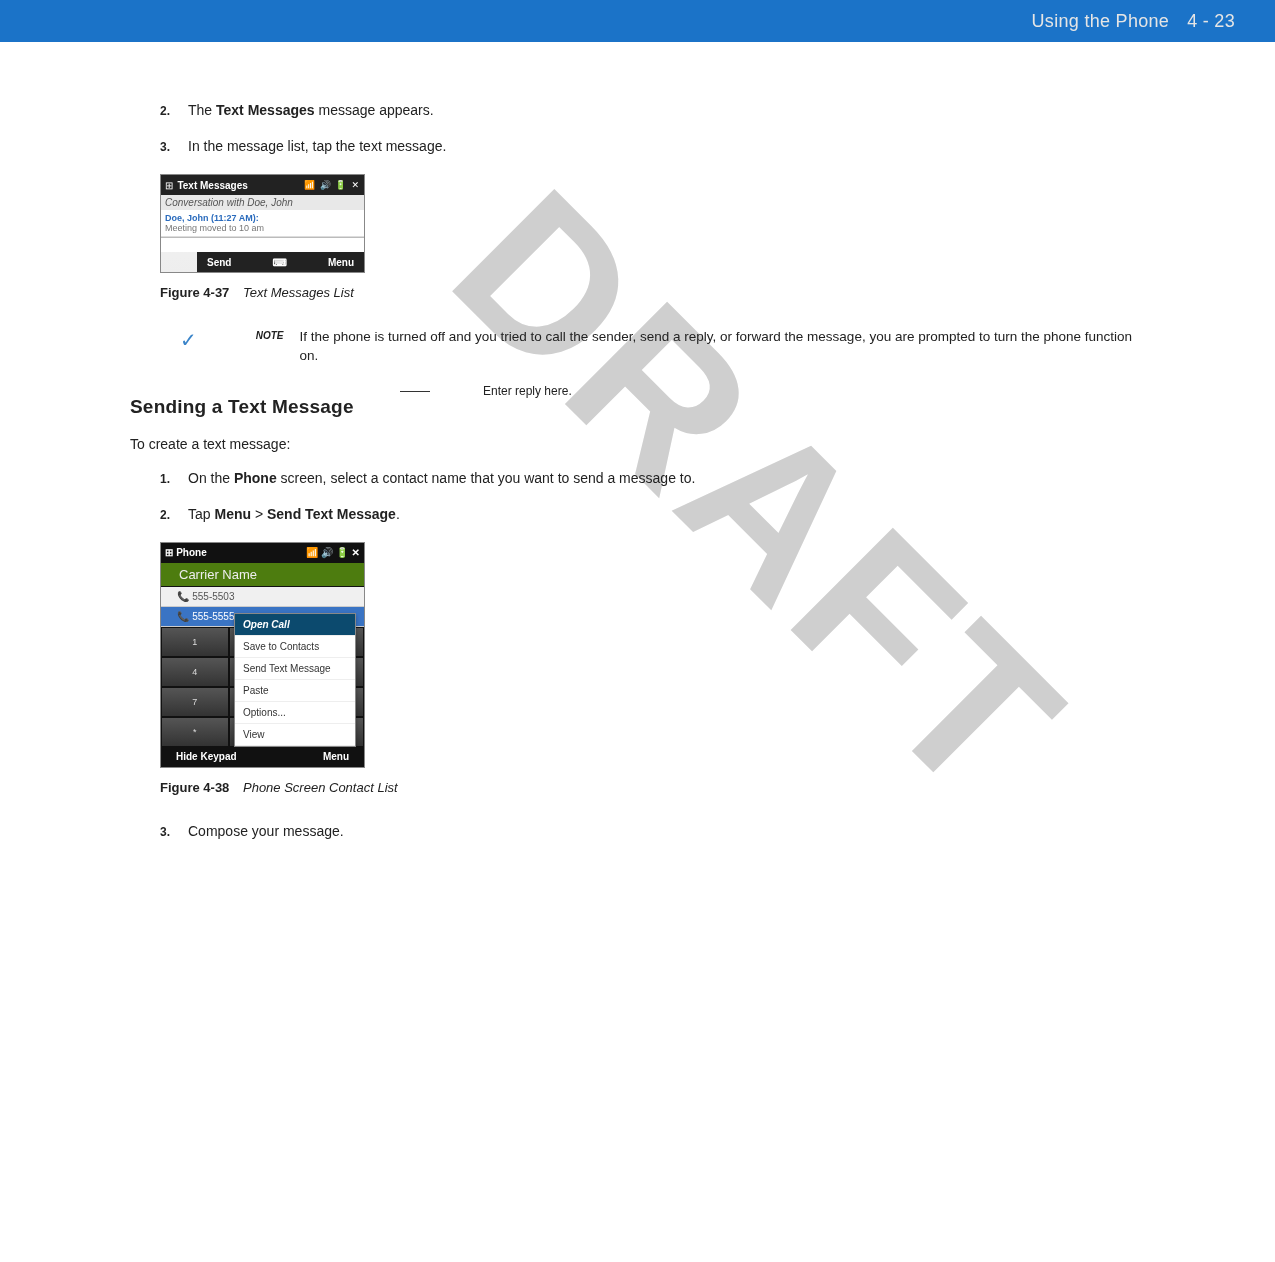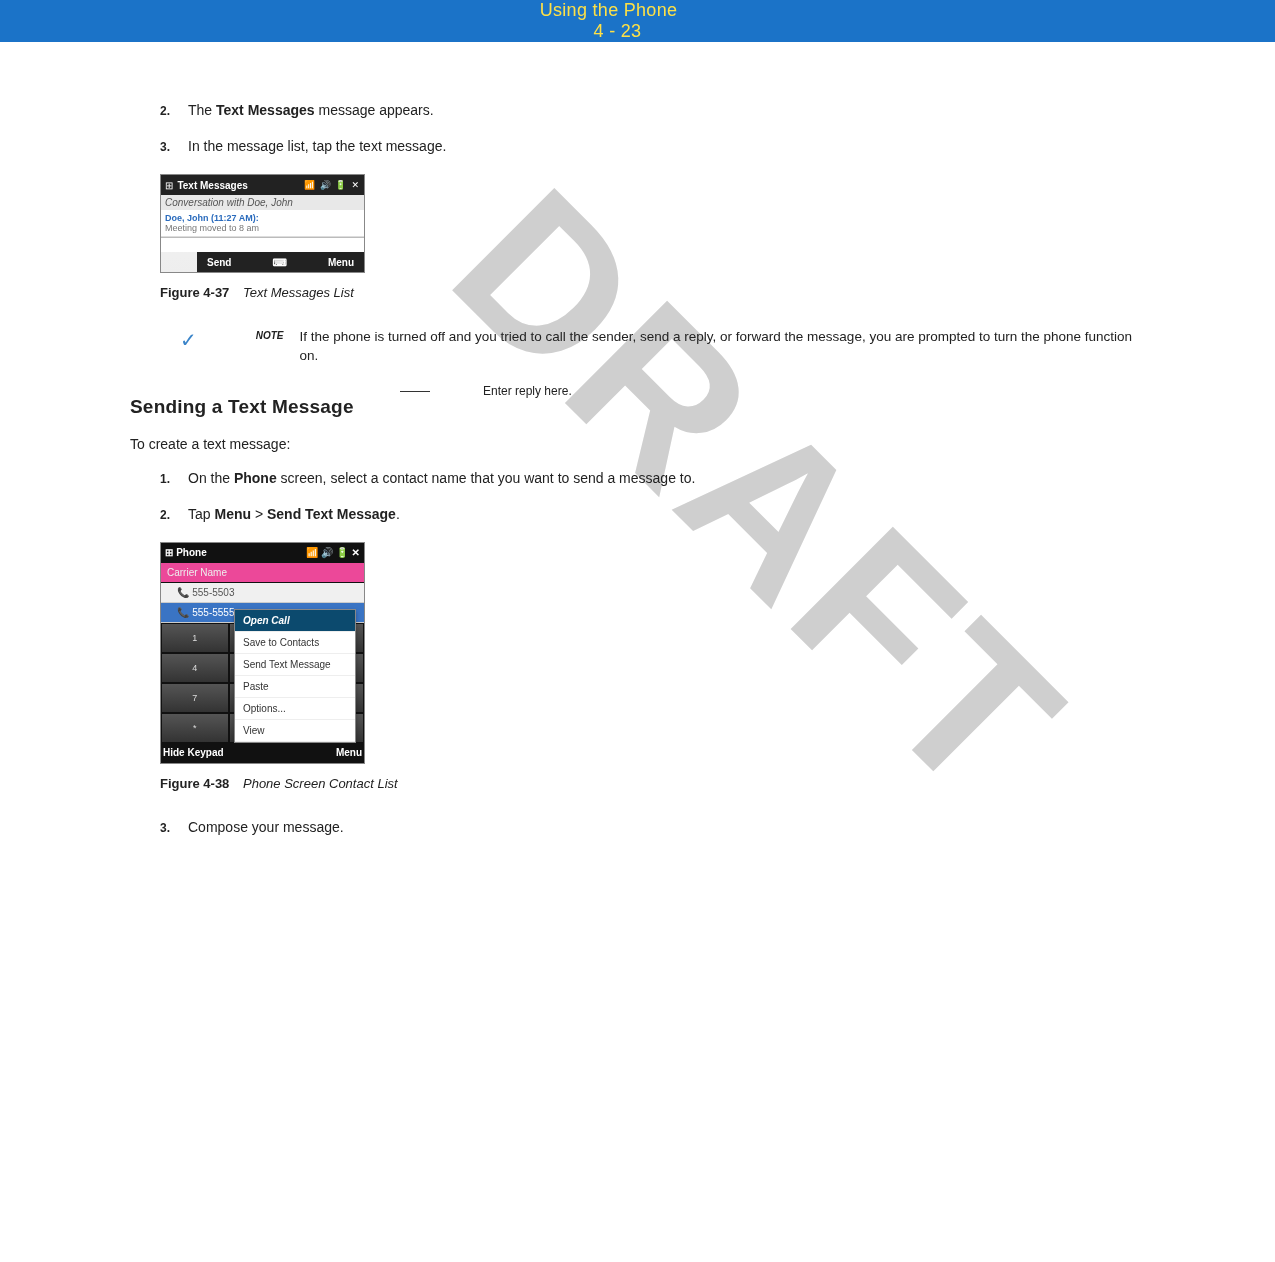--- a/index.html
+++ b/index.html
@@ -14,25 +14,24 @@
   }
   .header-bar {
     background: #1b73c8;
     height: 42px;
     width: 100%;
     display: flex;
     justify-content: flex-end;
     align-items: center;
     padding-right: 40px;
     box-sizing: border-box;
-    color: #fde047;
+    color: #e5e5e5;
     font-size: 18px;
     font-family: "Helvetica Neue", Arial, sans-serif;
     letter-spacing: 0.3px;
-    flex-direction: column;
   }
   .header-bar .title { margin-right: 18px; }
   .header-bar .pagenum { font-weight: normal; }
   .page {
     padding: 60px 130px 60px 130px;
     box-sizing: border-box;
     position: relative;
   }
   .watermark {
     position: absolute;
@@ -185,25 +184,25 @@
     color: #fff;
     font-size: 10px;
     height: 20px;
     display:flex;
     align-items:center;
     padding: 0 4px;
     filter: blur(0.4px);
     font-weight: bold;
   }
   .phone-shot .carrier {
-    background: #ec4899;
+    background: #4d7c0f;
     border-bottom: 1px solid #111;
     color: #eee;
-    font-size: 10px;
-    padding: 4px 6px;
+    font-size: 13px;
+    padding: 4px 18px;
     filter: blur(0.5px);
   }
   .phone-shot .contact-row {
     background: #f0f0f0;
     border-bottom: 1px solid #ccc;
     font-size: 10px;
     padding: 4px 16px;
     color: #555;
     filter: blur(0.5px);
   }
@@ -251,21 +250,21 @@
     filter: blur(0.6px);
   }
   .phone-shot .bottombar2 {
     background: #111;
     color: #fff;
     font-size: 10px;
     height: 20px;
     display:flex;
     align-items:center;
     justify-content:space-between;
-    padding: 0 2px;
+    padding: 0 15px;
     filter: blur(0.5px);
     font-weight: bold;
   }
 </style>
 </head>
 <body>
 
 <div class="header-bar">
   <span class="title">Using the Phone</span>
   <span class="pagenum">4 - 23</span>
@@ -291,21 +290,21 @@
     <div class="screenshot-block">
       <div class="screenshot">
         <div class="titlebar">
           <span>⊞</span>
           <span class="tb-title">Text Messages</span>
           <span class="tb-icons">📶 🔊 🔋 ✕</span>
         </div>
         <div class="conv-header">Conversation with Doe, John</div>
         <div class="msg-row">
           <div class="sender">Doe, John (11:27 AM):</div>
-          <div class="msgtxt">Meeting moved to 8 am</div>
+          <div class="msgtxt">Meeting moved to 10 am</div>
         </div>
         <div class="msg-body"></div>
         <div class="reply-area"></div>
         <div class="bottombar">
           <span>Send</span>
           <span>⌨</span>
           <span>Menu</span>
         </div>
       </div>
       <div class="annot">

